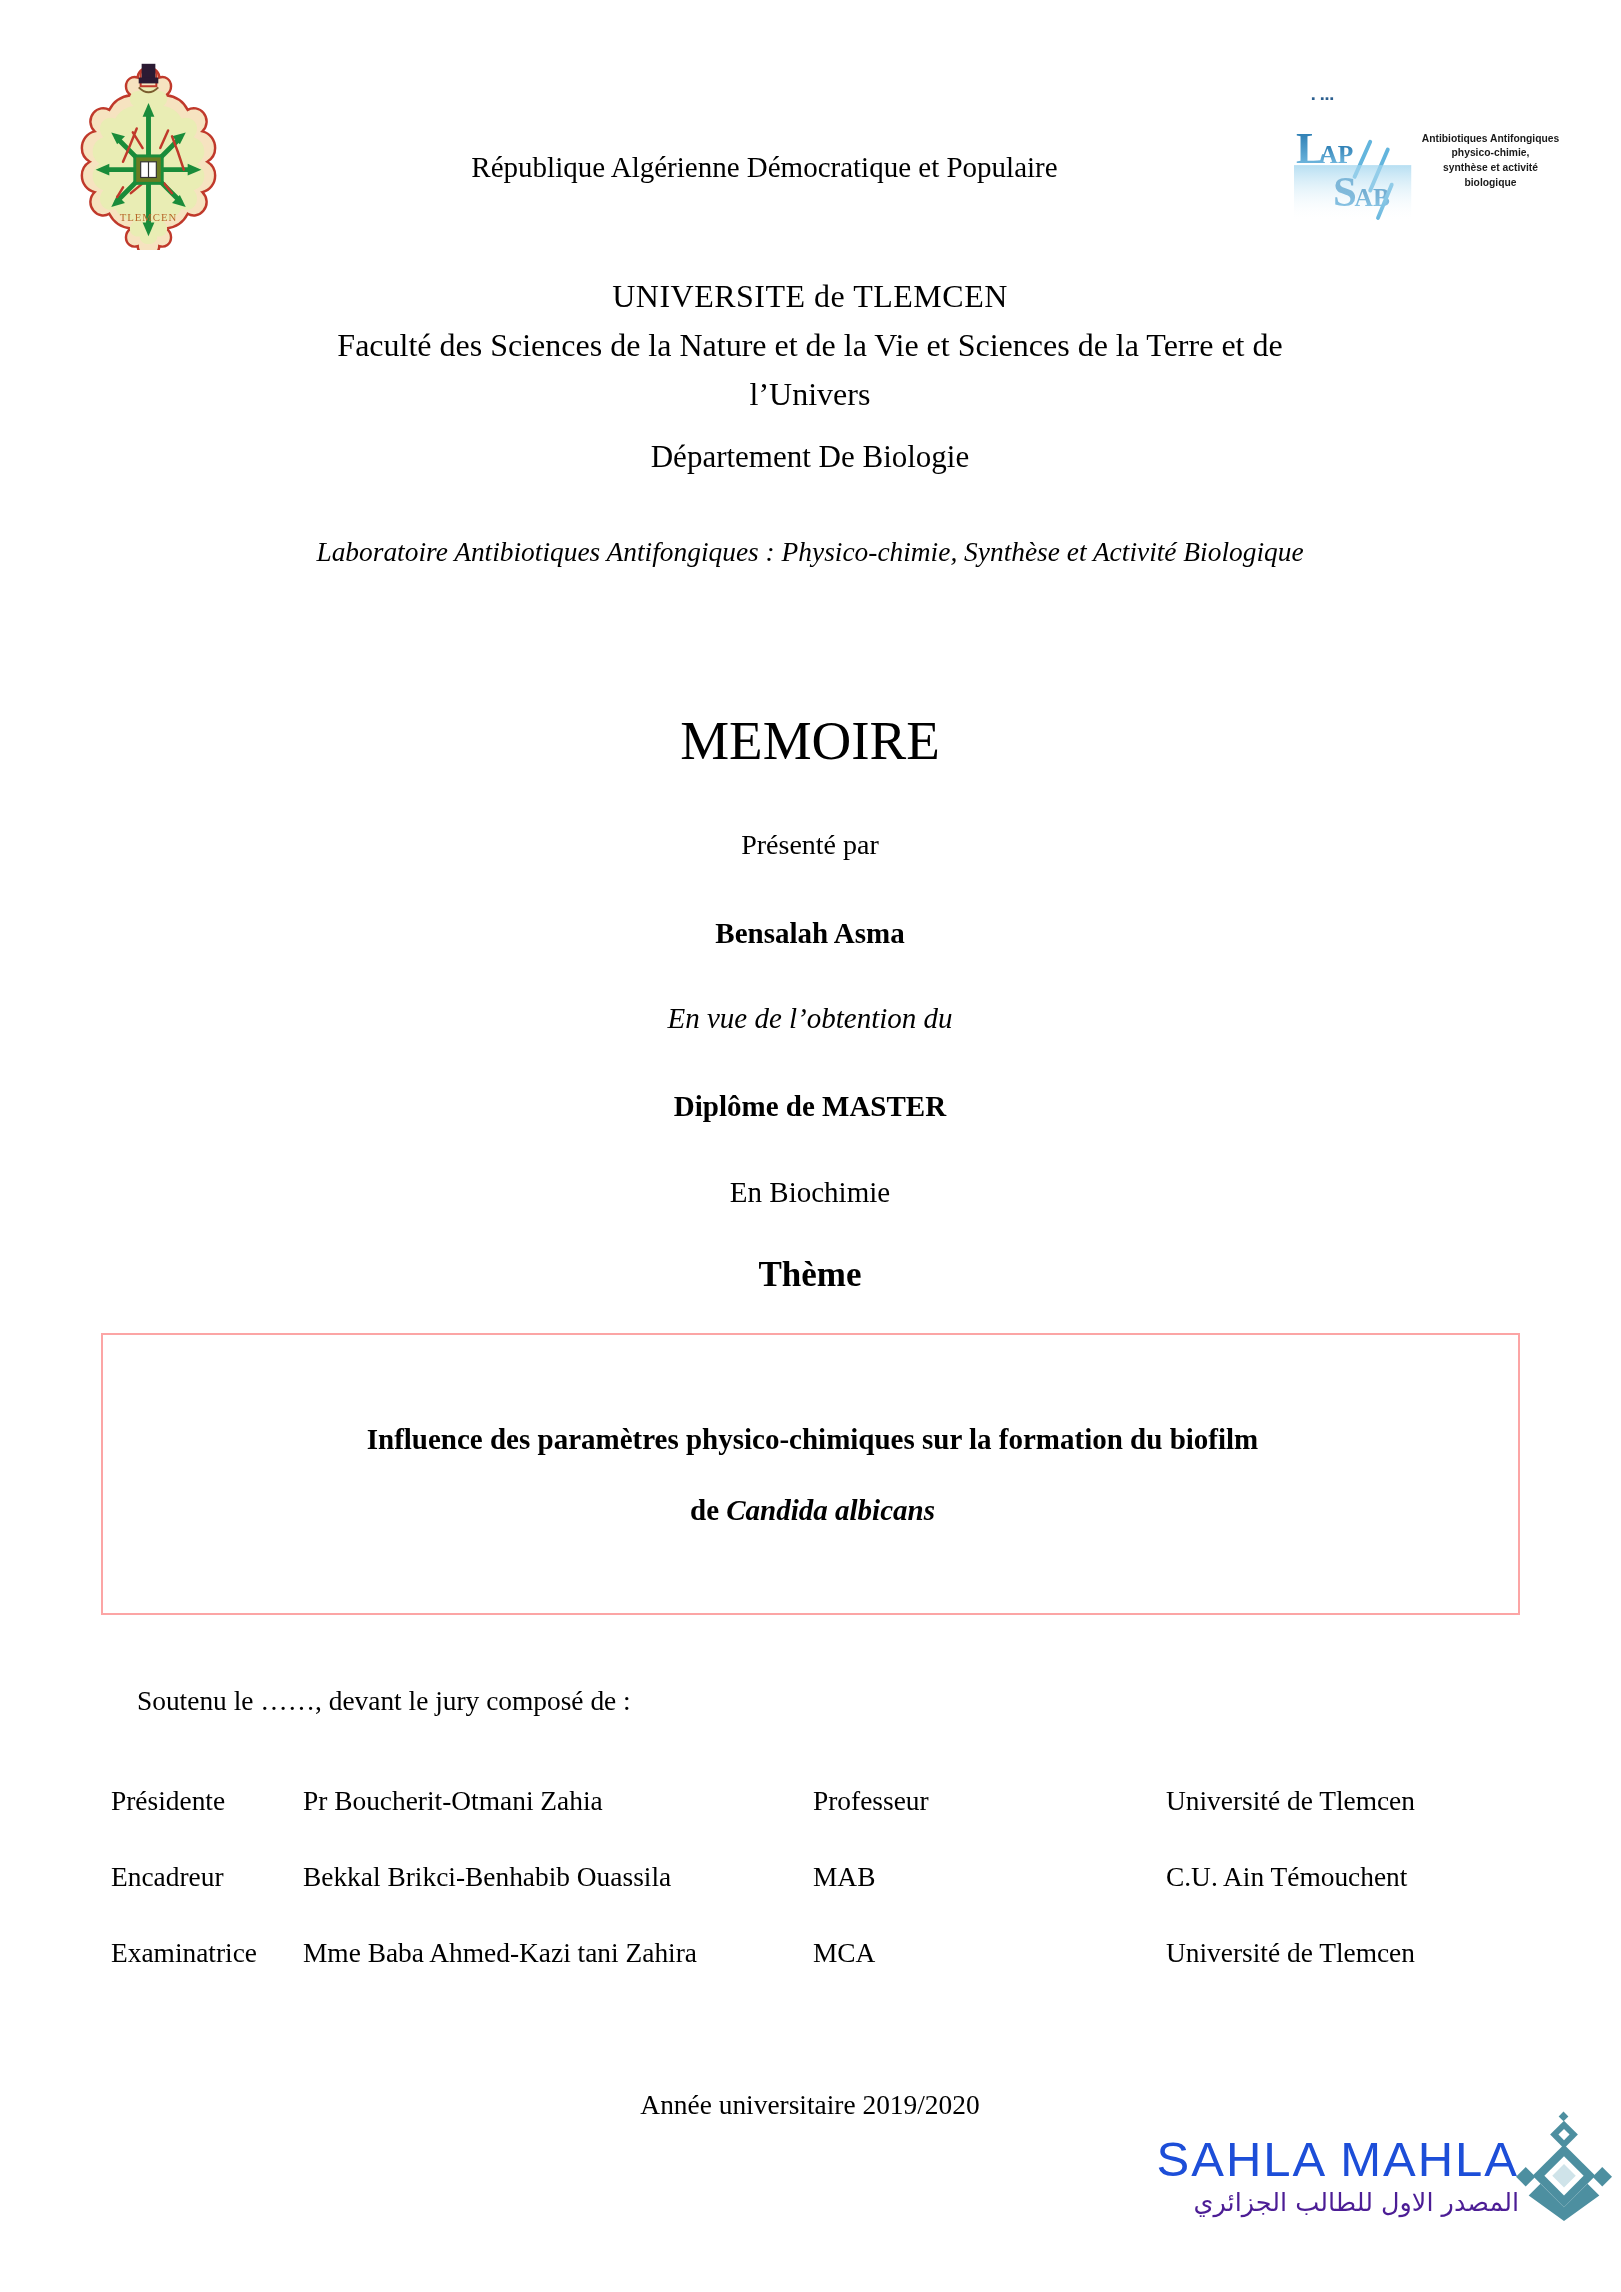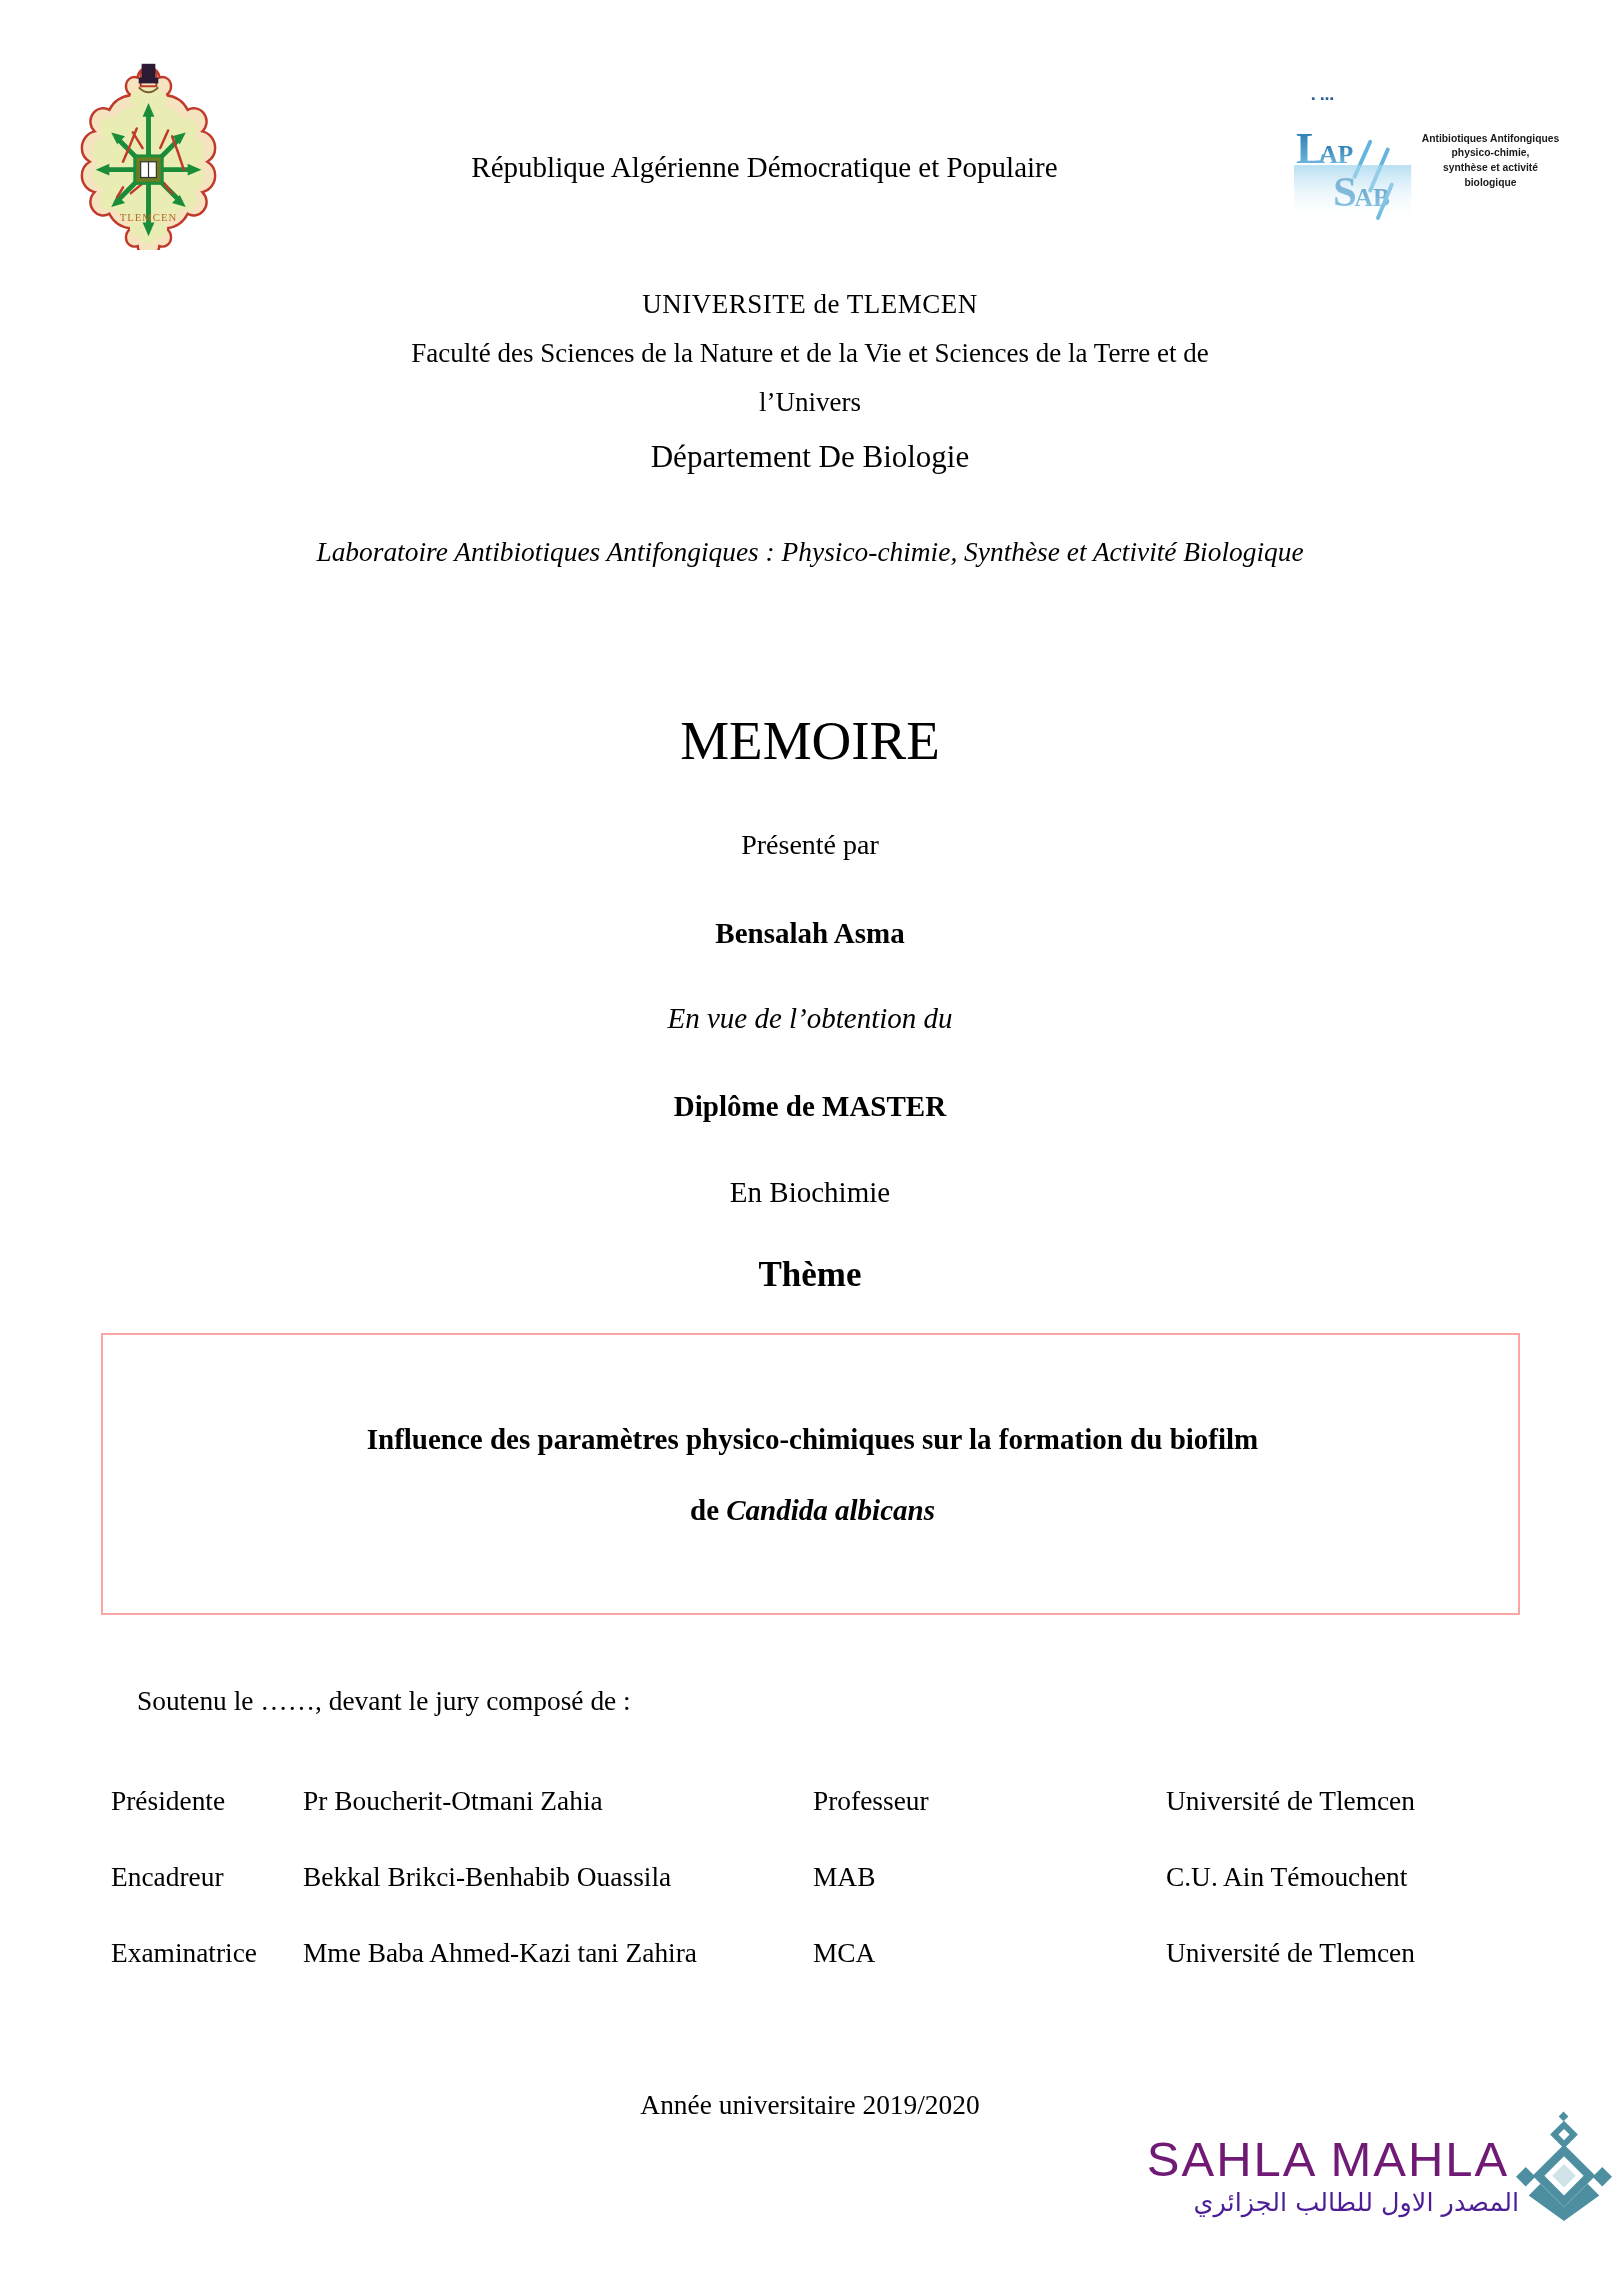--- a/index.html
+++ b/index.html
@@ -84,24 +84,24 @@
     font-family: "Liberation Sans", sans-serif;
     font-size: 10.8px;
     letter-spacing: 1px;
     color: #2b5f8f;
   }
 
   
   .uni-block {
     position: absolute;
     left: 222px;
-    top: 280px;
-    width: 1176px;
-    text-align: center;
-    font-size: 27px;
+    top: 272px;
+    width: 1176px;
+    text-align: center;
+    font-size: 32px;
     line-height: 49px;
   }
   .uni-name {
     letter-spacing: 0.5px;
   }
 
   .dept {
     position: absolute;
     left: 222px;
     top: 439px;
@@ -257,26 +257,26 @@
     left: 1137px;
     top: 2105px;
     width: 470px;
     height: 118px;
   }
   .sahla-word {
     position: absolute;
     left: 0;
     top: 29px;
     width: 382px;
-    text-align: center;
+    text-align: right;
     font-family: "Liberation Sans", "DejaVu Sans", sans-serif;
     font-size: 49px;
     font-weight: 400;
     letter-spacing: 2px;
-    color: #701a75;
+    color: #1d4ed8;
     line-height: 51px;
   }
   .sahla-ar {
     position: absolute;
     left: 0;
     top: 82px;
     width: 382px;
     text-align: right;
     direction: rtl;
     font-family: "DejaVu Sans", sans-serif;

